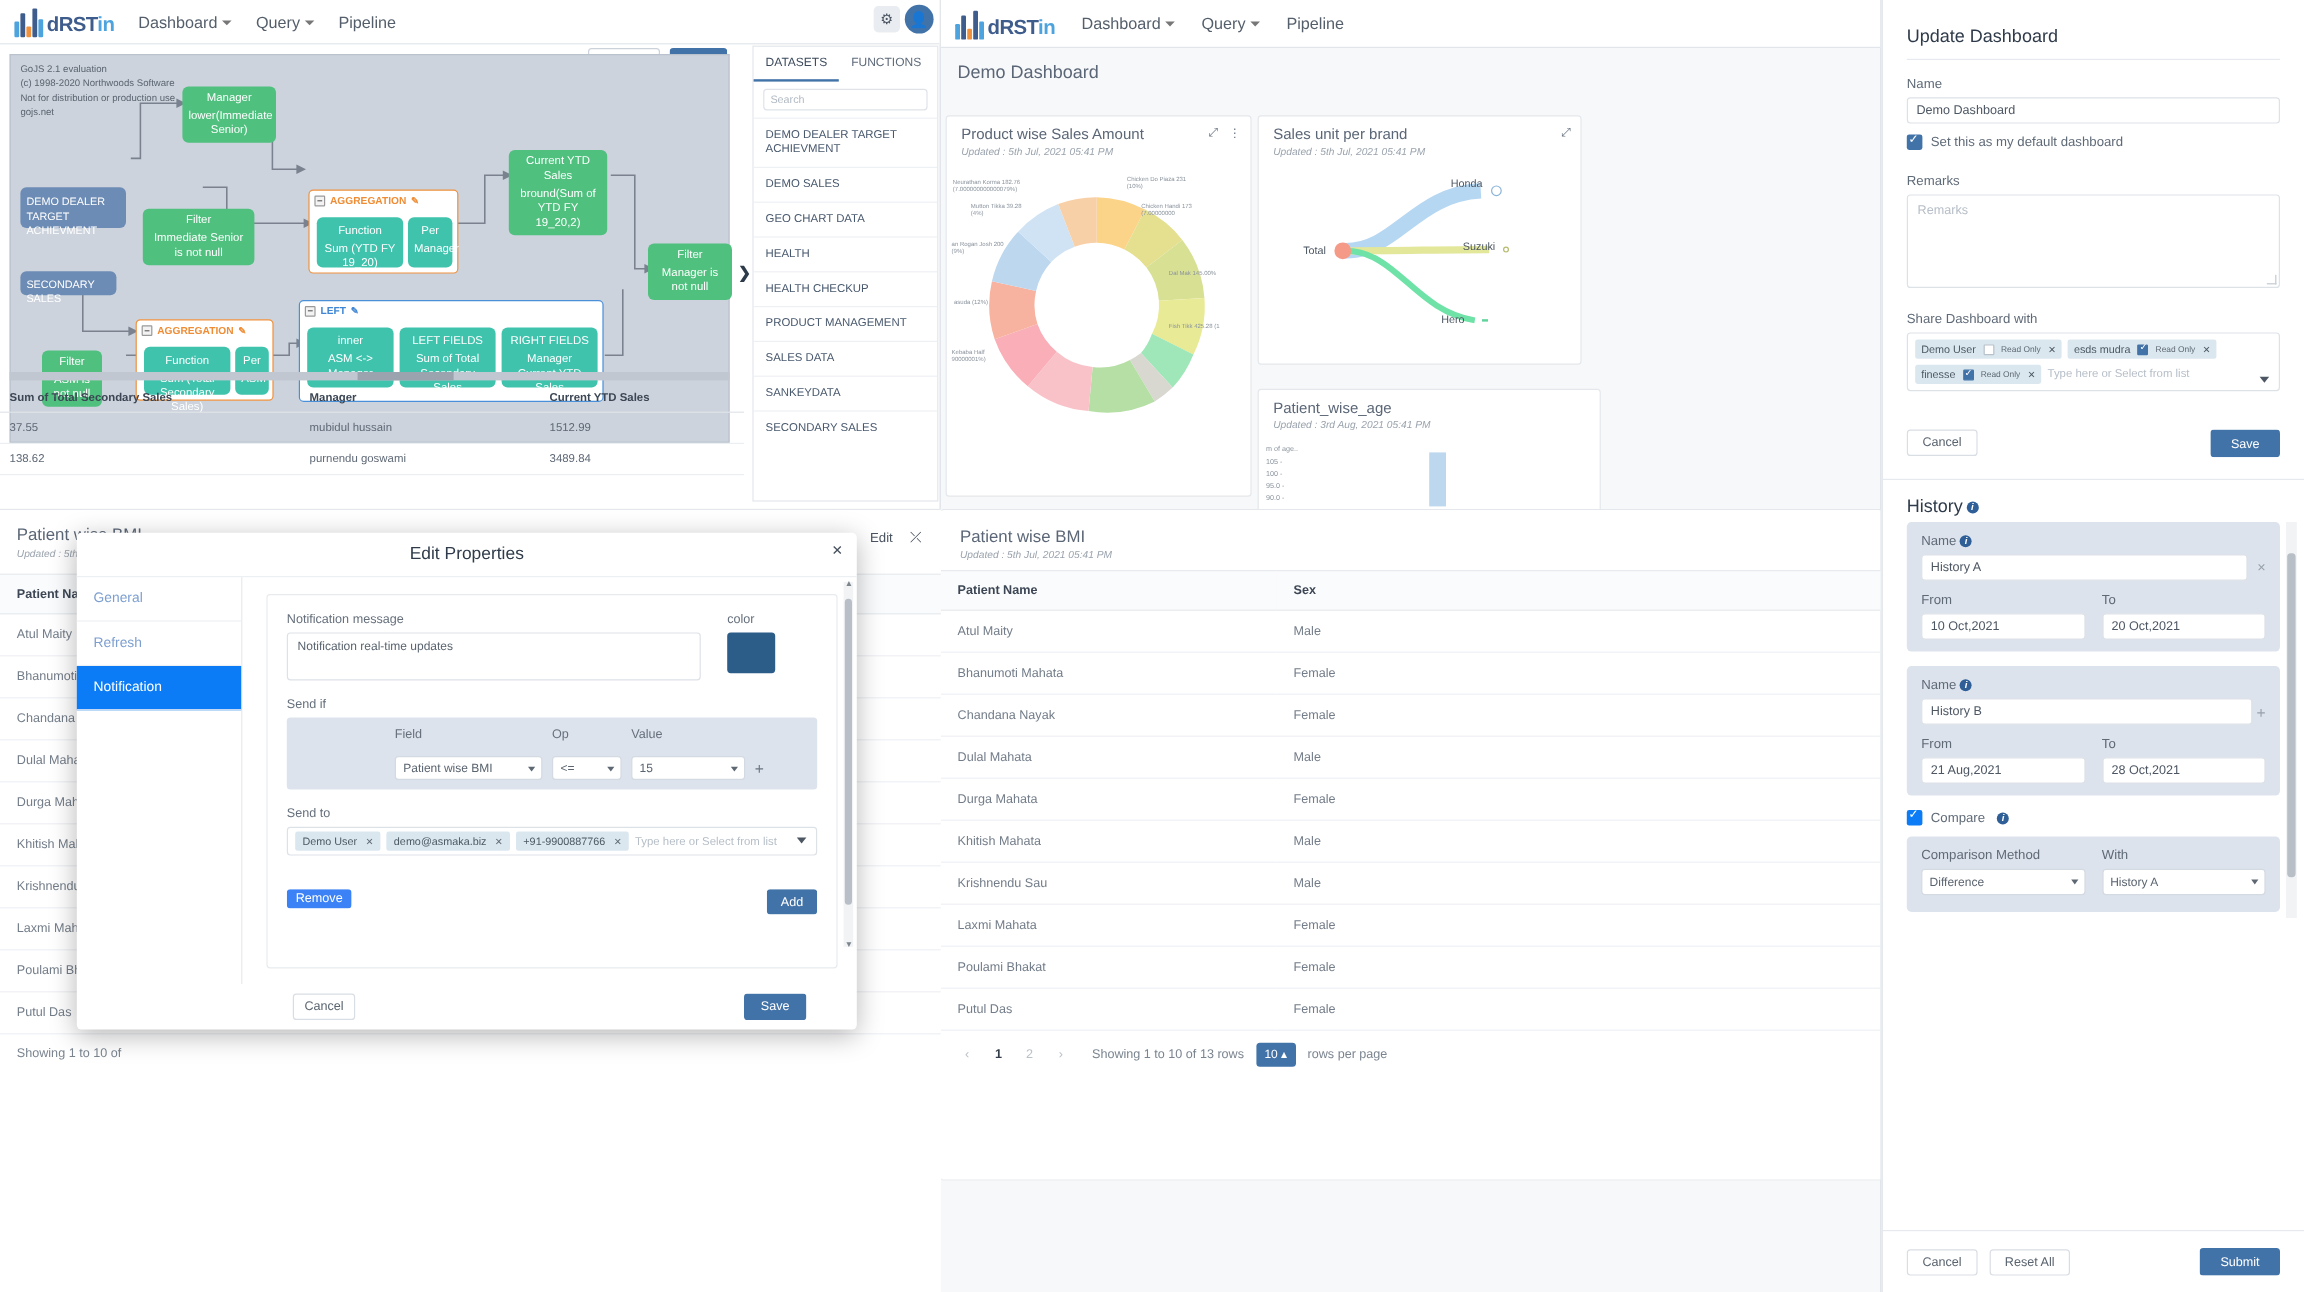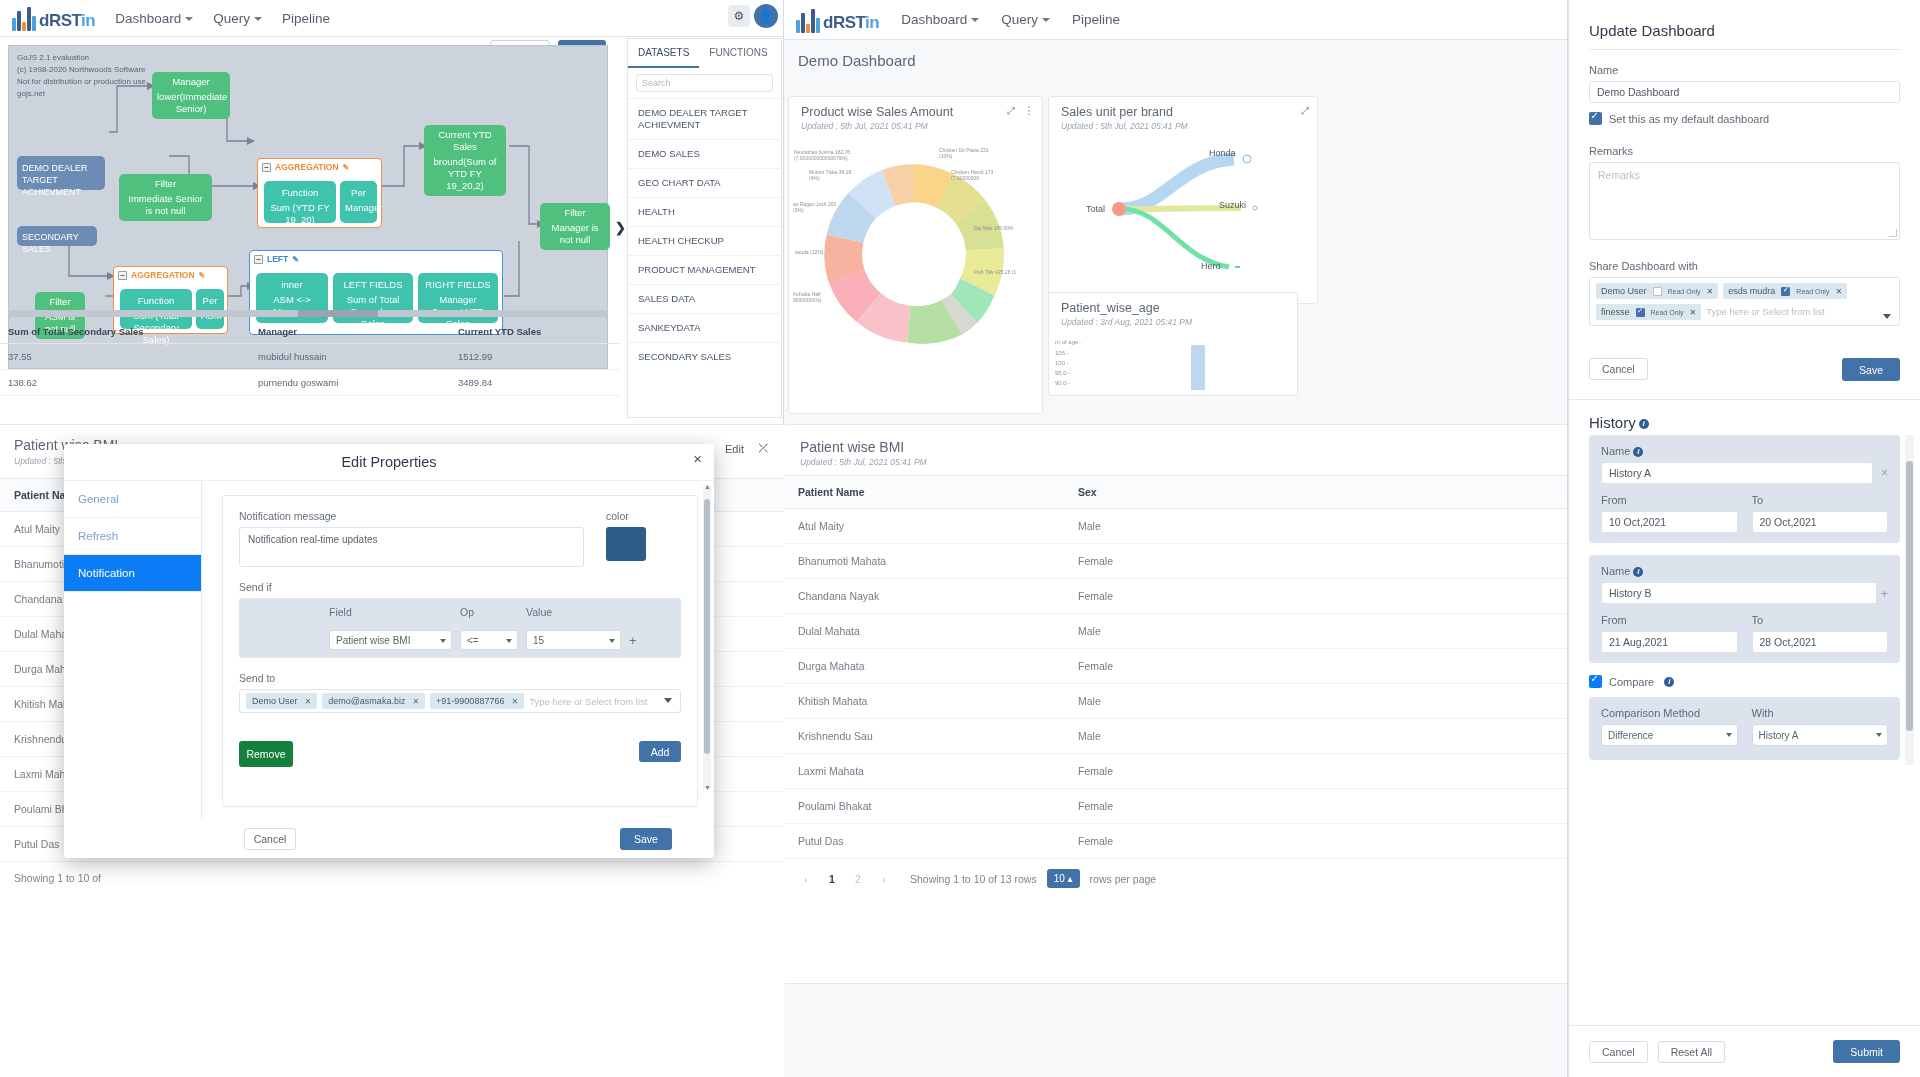--- a/index.html
+++ b/index.html
@@ -112,21 +112,21 @@
   .sel { border:1px solid #d4dae1; background:#fff; border-radius:3px; height:20px; font-size:10px;
          color:#5a646f; padding:0 16px 0 6px; display:flex; align-items:center; position:relative; }
   .sel::after { content:""; position:absolute; right:5px; top:8px; border-left:3px solid transparent;
                 border-right:3px solid transparent; border-top:4px solid #5d6873; }
   .tagbox { border:1px solid #dde2e7; border-radius:3px; height:24px; display:flex; align-items:center;
             gap:5px; padding:0 6px; position:relative; }
   .tag { background:#dbe7ef; border-radius:2px; font-size:9px; color:#4c5863; padding:3px 6px;
          display:flex; align-items:center; gap:7px; }
   .tag .x { color:#5f6a75; cursor:pointer; font-size:8px; }
   .ph { color:#b6bec7; font-size:9.5px; }
-  .btn-remove { background:#15803d; color:#fff; width:54px; height:26px; border-radius:3px; font-size:10.5px; }
+  .btn-remove { background:#3b82f6; color:#fff; width:54px; height:16px; border-radius:3px; font-size:10.5px; }
   .btn-add { background:#4273a8; color:#fff; width:42px; height:21px; border-radius:3px; font-size:10.5px; }
   .btn-cancel { background:#fff; border:1px solid #d9dee4; color:#5a646f; width:52px; height:22px;
                 border-radius:3px; font-size:10.5px; }
   .btn-save { background:#4273a8; color:#fff; width:52px; height:22px; border-radius:3px; font-size:10.5px; }
   .vscroll { position:absolute; right:3px; top:4px; width:8px; height:304px; background:#f1f3f5; }
   .vscroll i { position:absolute; left:1px; top:14px; width:6px; height:255px; background:#b9bfc6; border-radius:3px; }
   .vscroll .ar { position:absolute; left:1px; font-size:7px; color:#7d858d; }
 
   
   .rp { position:absolute; left:1568px; top:0; width:352px; height:1077px; background:#fff;
@@ -418,21 +418,21 @@
         <circle cx="198" cy="22" r="4" fill="none" stroke="#8ab4d8"></circle>
         <text x="160" y="19" font-size="9" fill="#4d5763" font-family="Liberation Sans, sans-serif">Honda</text>
         <circle cx="206" cy="71" r="2" fill="none" stroke="#b7bb6e"></circle>
         <text x="170" y="71" font-size="9" fill="#4d5763" font-family="Liberation Sans, sans-serif">Suzuki</text>
         <text x="152" y="132" font-size="9" fill="#4d5763" font-family="Liberation Sans, sans-serif">Hero</text>
         <rect x="186" y="129" width="5" height="2" fill="#5ed49a"></rect>
       </svg>
     </div>
   </div>
 
-  <div class="card" style="left:264px;top:292px;width:250px;height:104px;">
+  <div class="card" style="left:264px;top:324px;width:286px;height:104px;">
     <div class="card-head">
       <div class="card-title">Patient_wise_age</div>
       <div class="card-sub">Updated : 3rd Aug, 2021 05:41 PM</div>
     </div>
     <svg width="270" height="60" style="position:absolute;left:0;top:42px">
       <text x="6" y="9" font-size="6" fill="#8c959e" font-family="Liberation Sans, sans-serif">m of age..</text>
       <text x="6" y="20" font-size="6" fill="#8c959e" font-family="Liberation Sans, sans-serif">105 -</text>
       <text x="6" y="30" font-size="6" fill="#8c959e" font-family="Liberation Sans, sans-serif">100 -</text>
       <text x="6" y="40" font-size="6" fill="#8c959e" font-family="Liberation Sans, sans-serif">95.0 -</text>
       <text x="6" y="50" font-size="6" fill="#8c959e" font-family="Liberation Sans, sans-serif">90.0 -</text>

